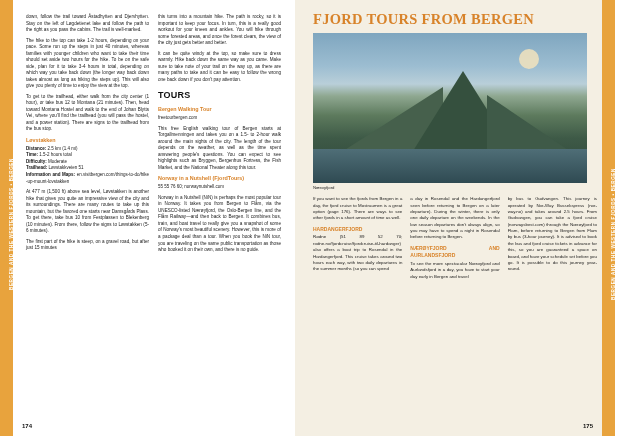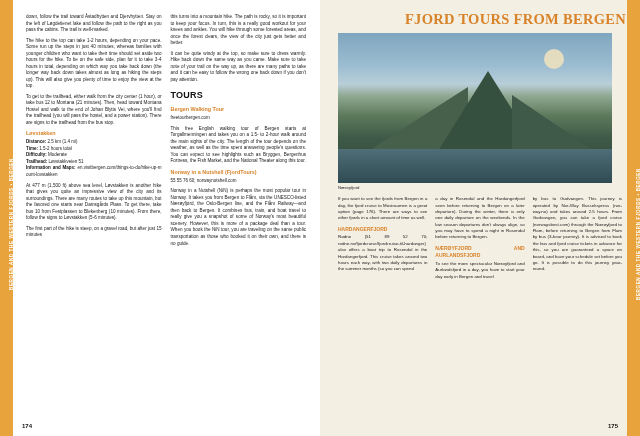--- a/index.html
+++ b/index.html
@@ -8,21 +8,21 @@
     width: 640px; height: 436px;
     font-family: "Liberation Sans", sans-serif;
     background: #ffffff;
     overflow: hidden;
   }
   .spread { position: relative; width:640px; height:436px; display:flex; }
 
   
   .page-left {
     position: relative;
-    width: 320px; height: 436px;
+    width: 295px; height: 436px;
     background: #ffffff;
     padding: 14px 14px 20px 26px;
   }
   .page-right {
     position: relative;
     width: 320px; height: 436px;
     background: #ffffff;
     padding: 0;
   }
 
@@ -115,21 +115,20 @@
   }
   .feature-title {
     font-family: "Liberation Serif", serif;
     font-size: 14.5px;
     font-weight: bold;
     color: #d8832a;
     letter-spacing: 0.3px;
     line-height: 1.05;
     margin: 0 0 6px 0;
     padding-left: 4px;
-    text-align: right;
   }
   .feature-photo {
     position: relative;
     width: 274px; height: 150px;
     margin-left: 4px;
     background:
       linear-gradient(to bottom, #7fa6bf 0%, #9cbdd1 22%, #b9cfd9 34%, #8fa891 42%, #5d7a5d 55%, #3e5a47 70%, #2c4337 100%);
     overflow: hidden;
   }
   .photo-mountain {

